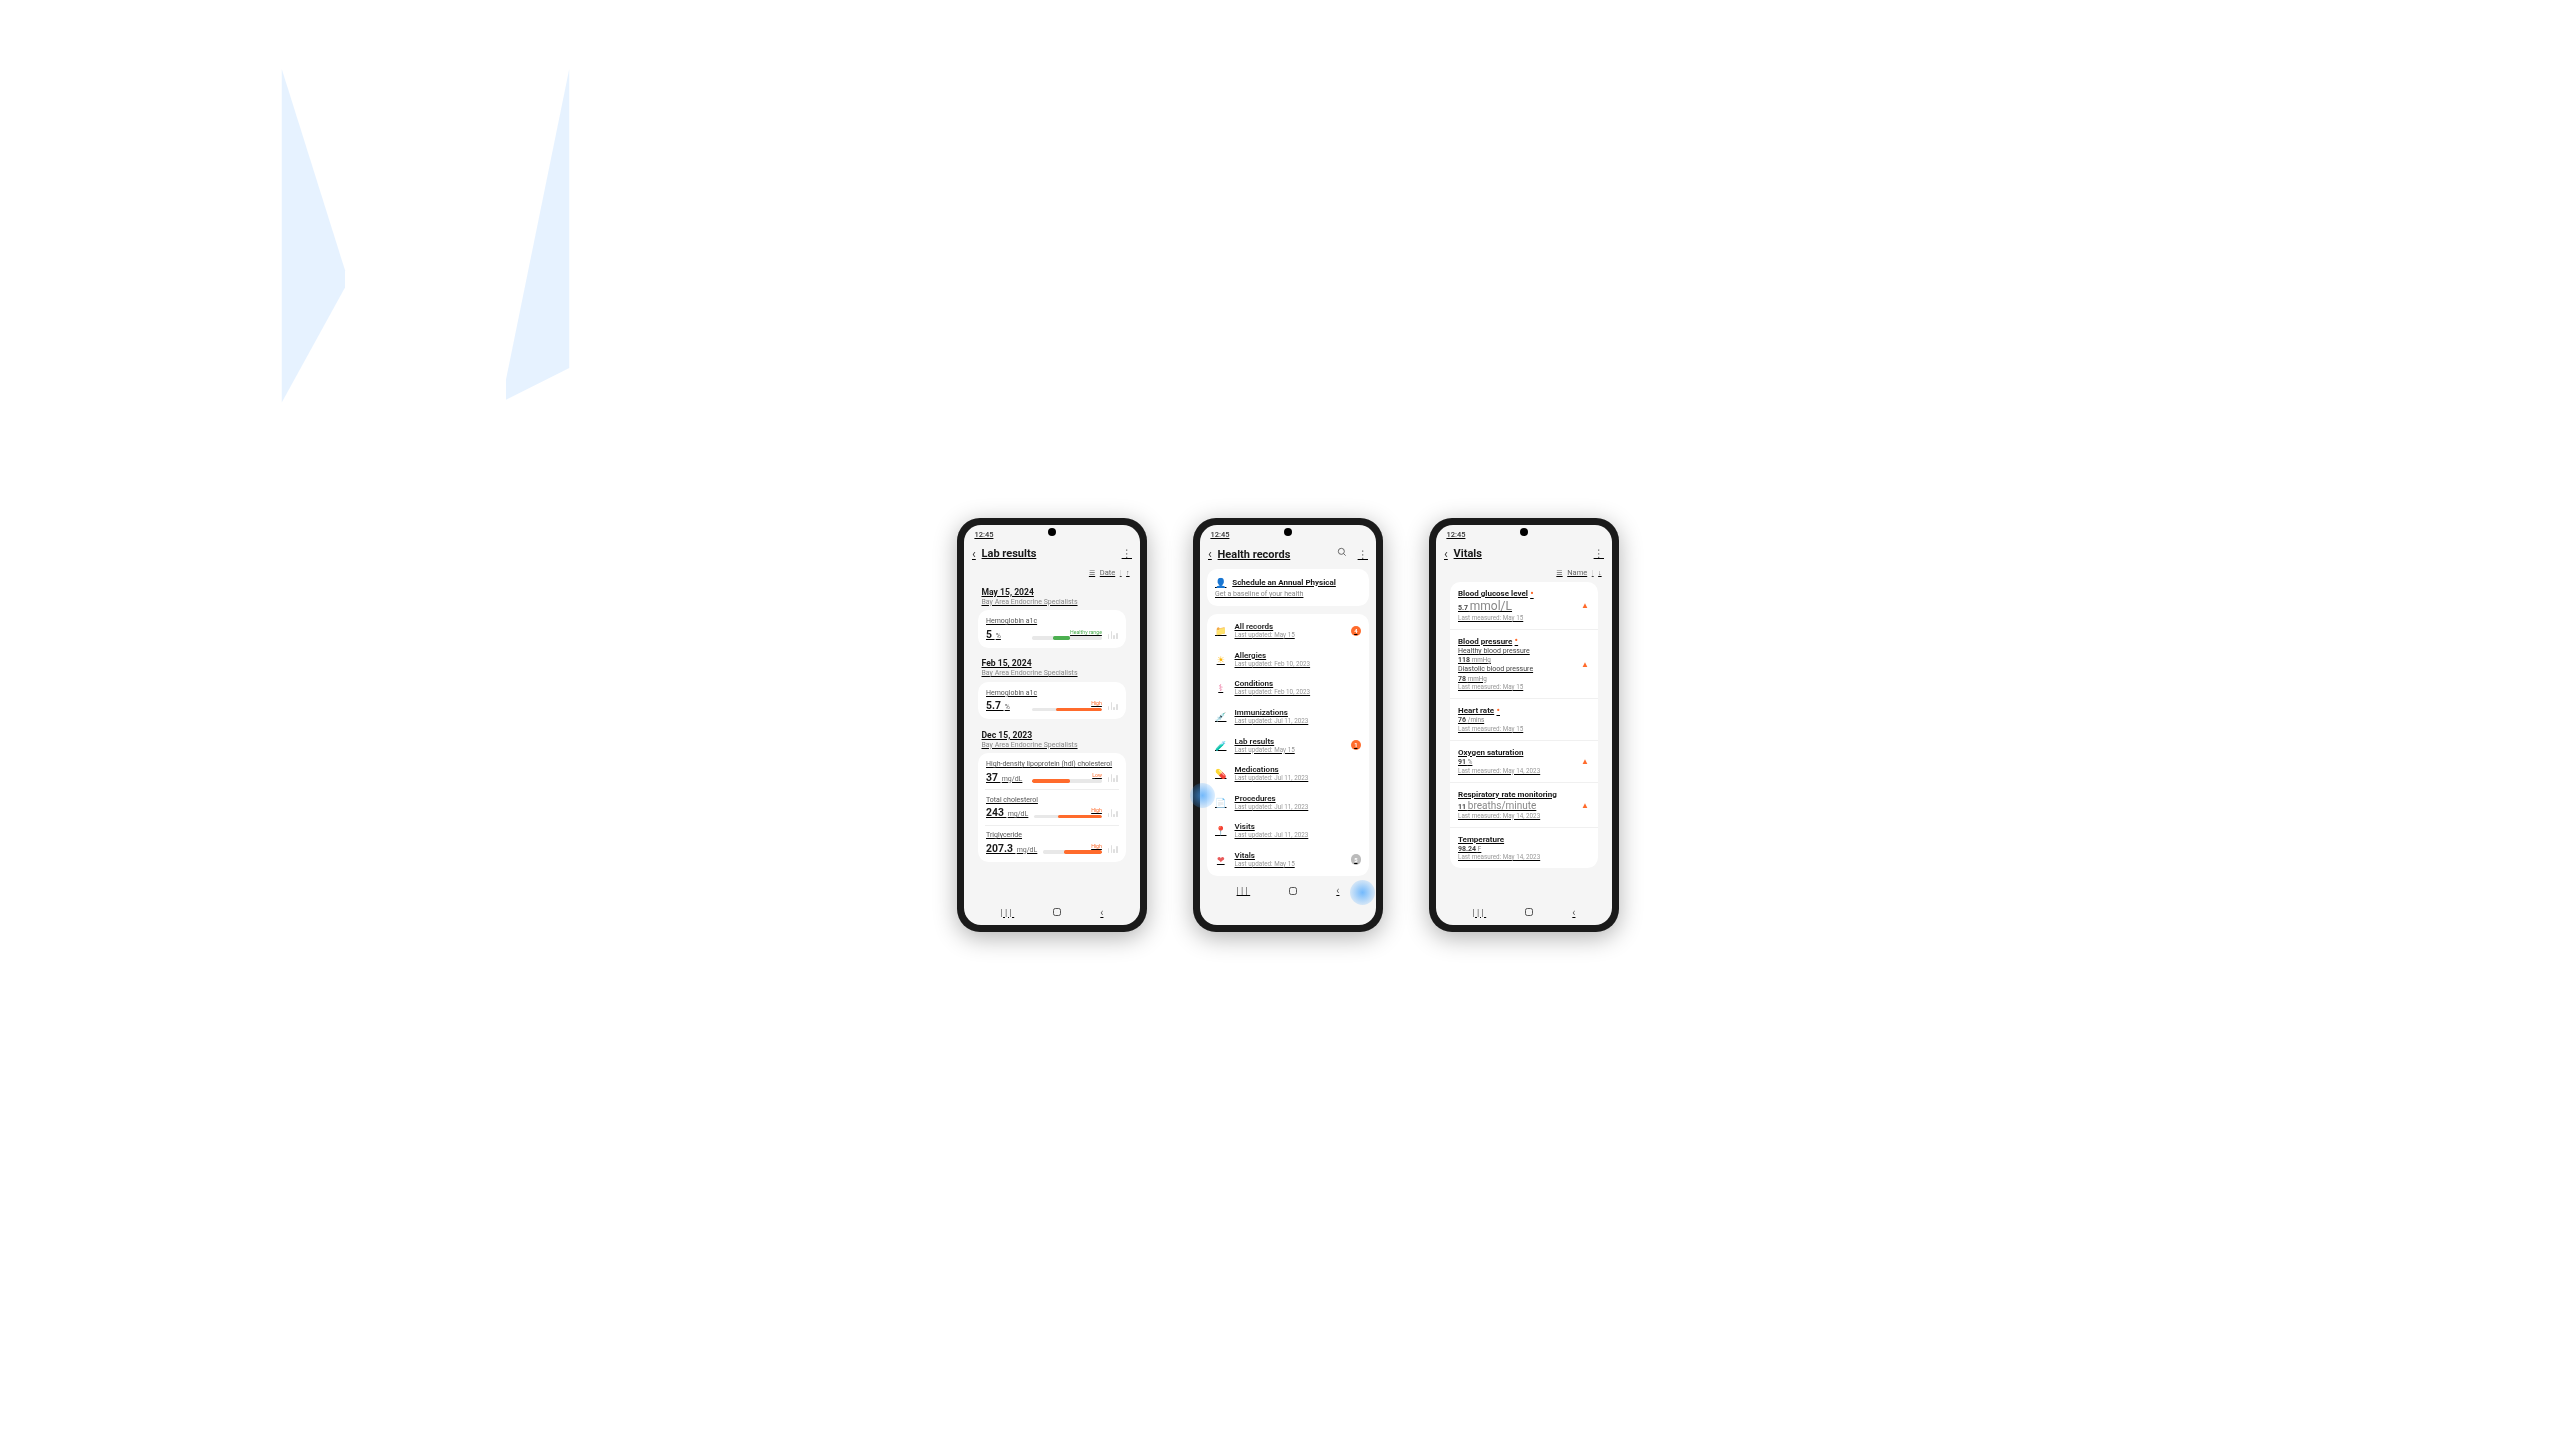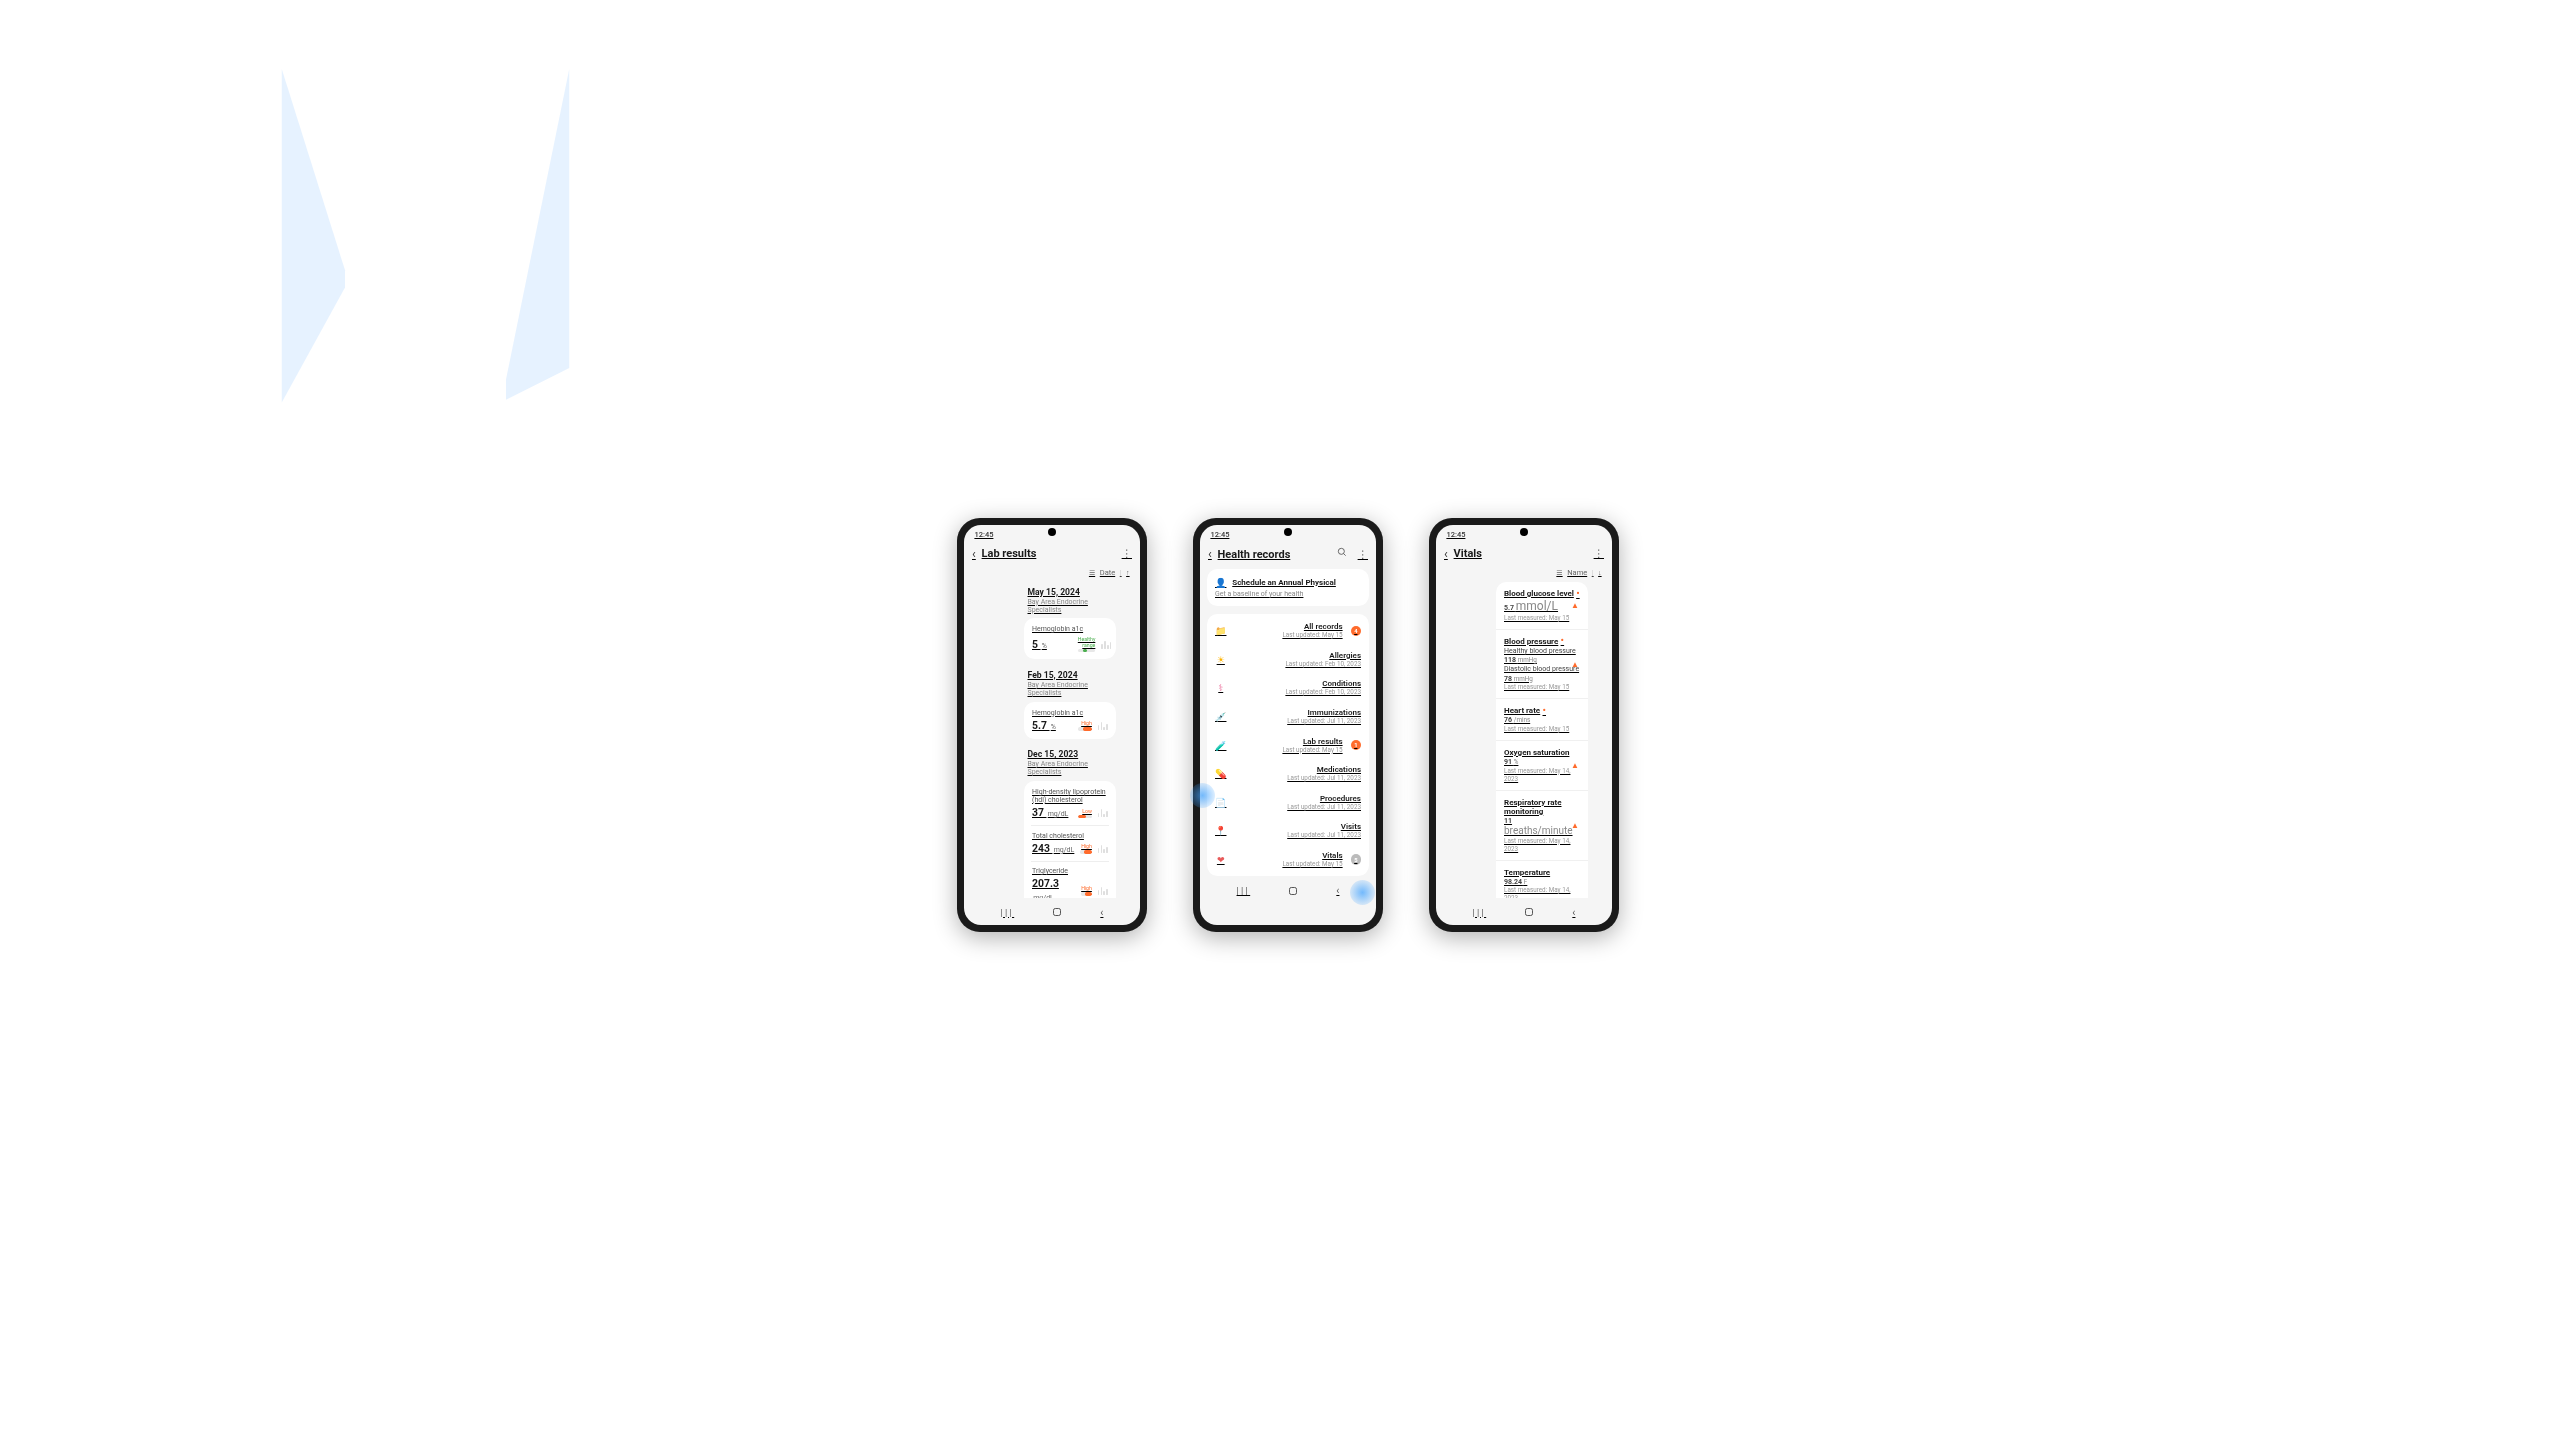--- a/index.html
+++ b/index.html
@@ -82,22 +82,21 @@
     align-items: center;
     padding: 2.3px 10.4px 4.6px;
     gap: 4.6px;
     font-size: 7px;
     color: #666;
   }
   .sort-label { font-size: 7.5px; text-align: right; }
   .content {
     flex: 1;
     overflow-y: hidden;
-    padding: 0 24px;
-    margin-left: 36px;
+    padding: 0 14px;
   }
   .section-header {
     padding: 4.6px 3.5px 1.2px;
     font-size: 8.6px;
     font-weight: 700;
     color: #1a1a1a;
   }
   .section-sub {
     padding: 0 3.5px 4.6px;
     font-size: 7px;
@@ -211,21 +210,21 @@
     cursor: pointer;
   }
   .list-icon {
     width: 11.5px;
     height: 11.5px;
     display: flex;
     align-items: center;
     justify-content: center;
     font-size: 9.2px;
   }
-  .list-body { flex: 1; text-align: right; }
+  .list-body { flex: 1; }
   .list-title { font-size: 8px; font-weight: 600; color: #1a1a1a; }
   .list-sub { font-size: 6.3px; color: #999; }
   .badge {
     width: 10.4px;
     height: 10.4px;
     background: #ff6b2c;
     color: #fff;
     border-radius: 50%;
     font-size: 5.8px;
     font-weight: 700;

